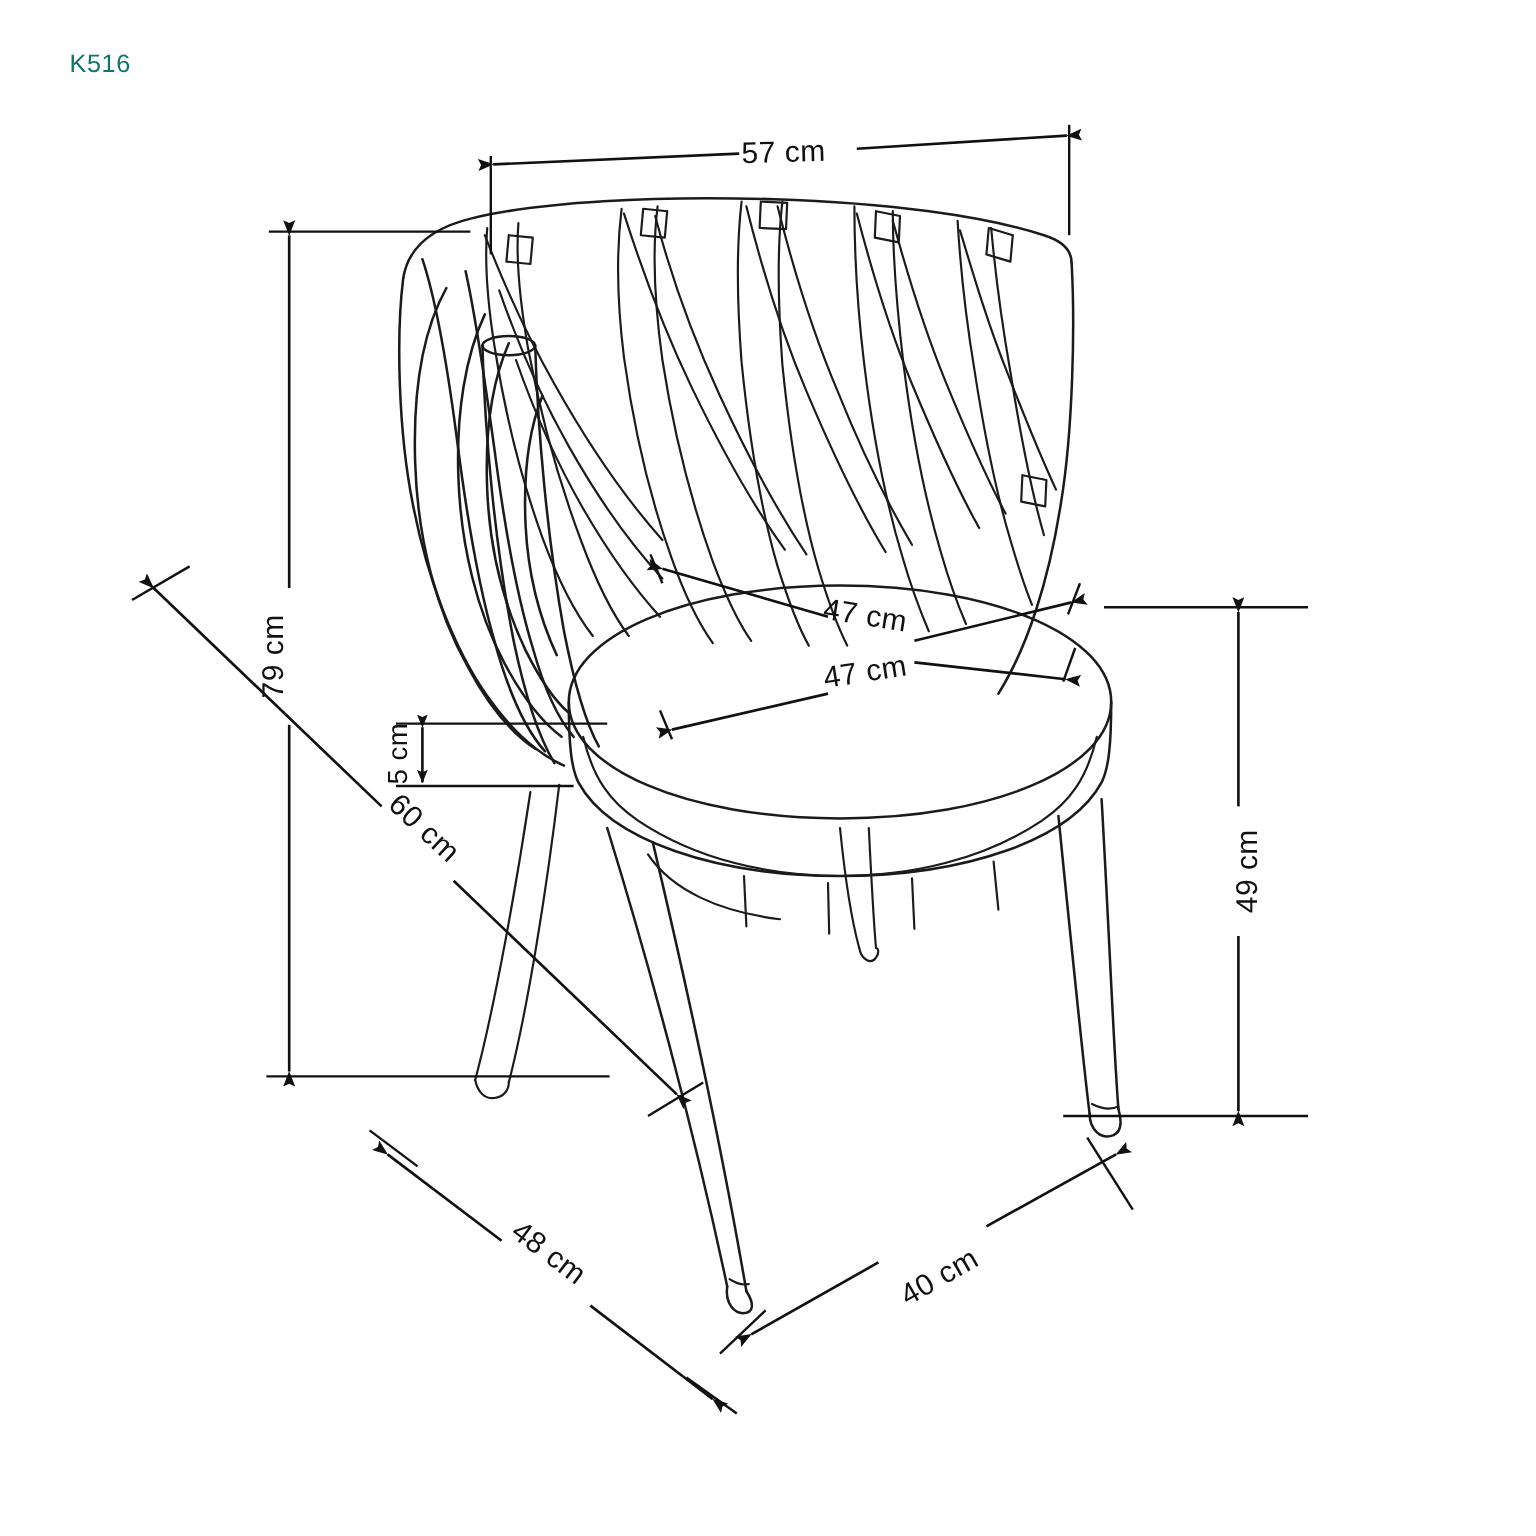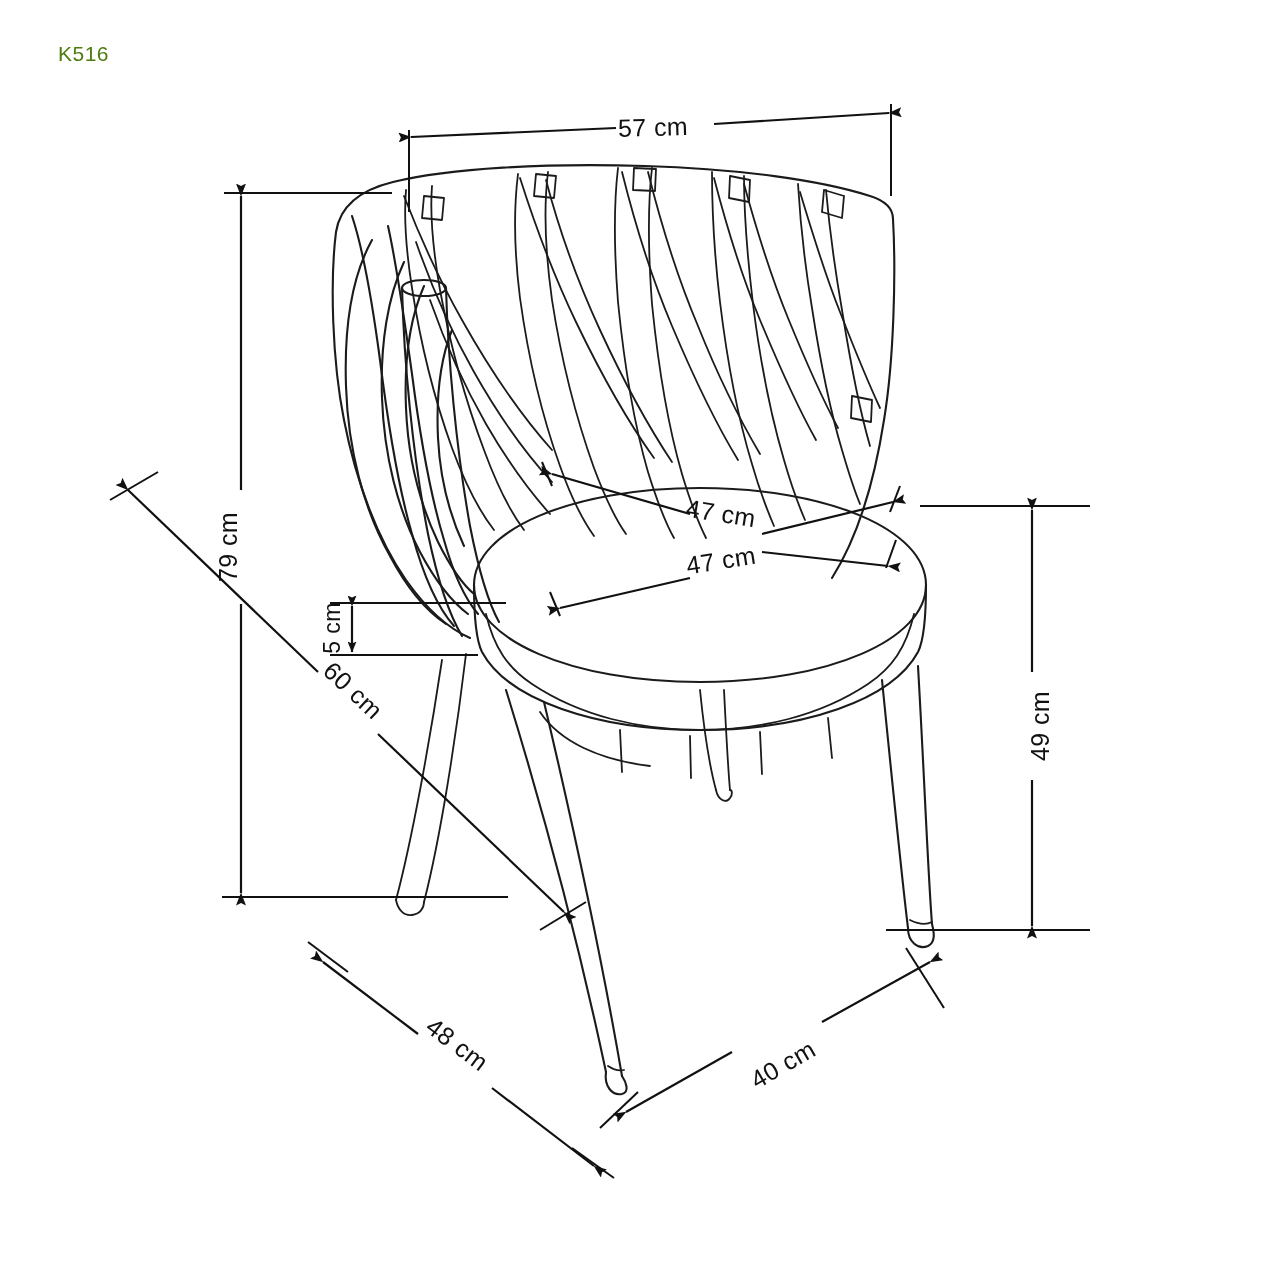--- a/index.html
+++ b/index.html
@@ -25,21 +25,21 @@
     left: 0;
     top: 0;
     width: 1280px;
     height: 1280px;
   }
   .model-code {
     position: absolute;
     left: 58px;
     top: 42px;
     font-size: 21px;
-    color: #4d7c0f;
+    color: #0f766e;
     letter-spacing: 0.5px;
     font-family: "Liberation Sans", sans-serif;
   }
   .dim-label {
     position: absolute;
     font-size: 25px;
     color: #111111;
     white-space: nowrap;
     font-family: "Liberation Sans", sans-serif;
     letter-spacing: 0.4px;

